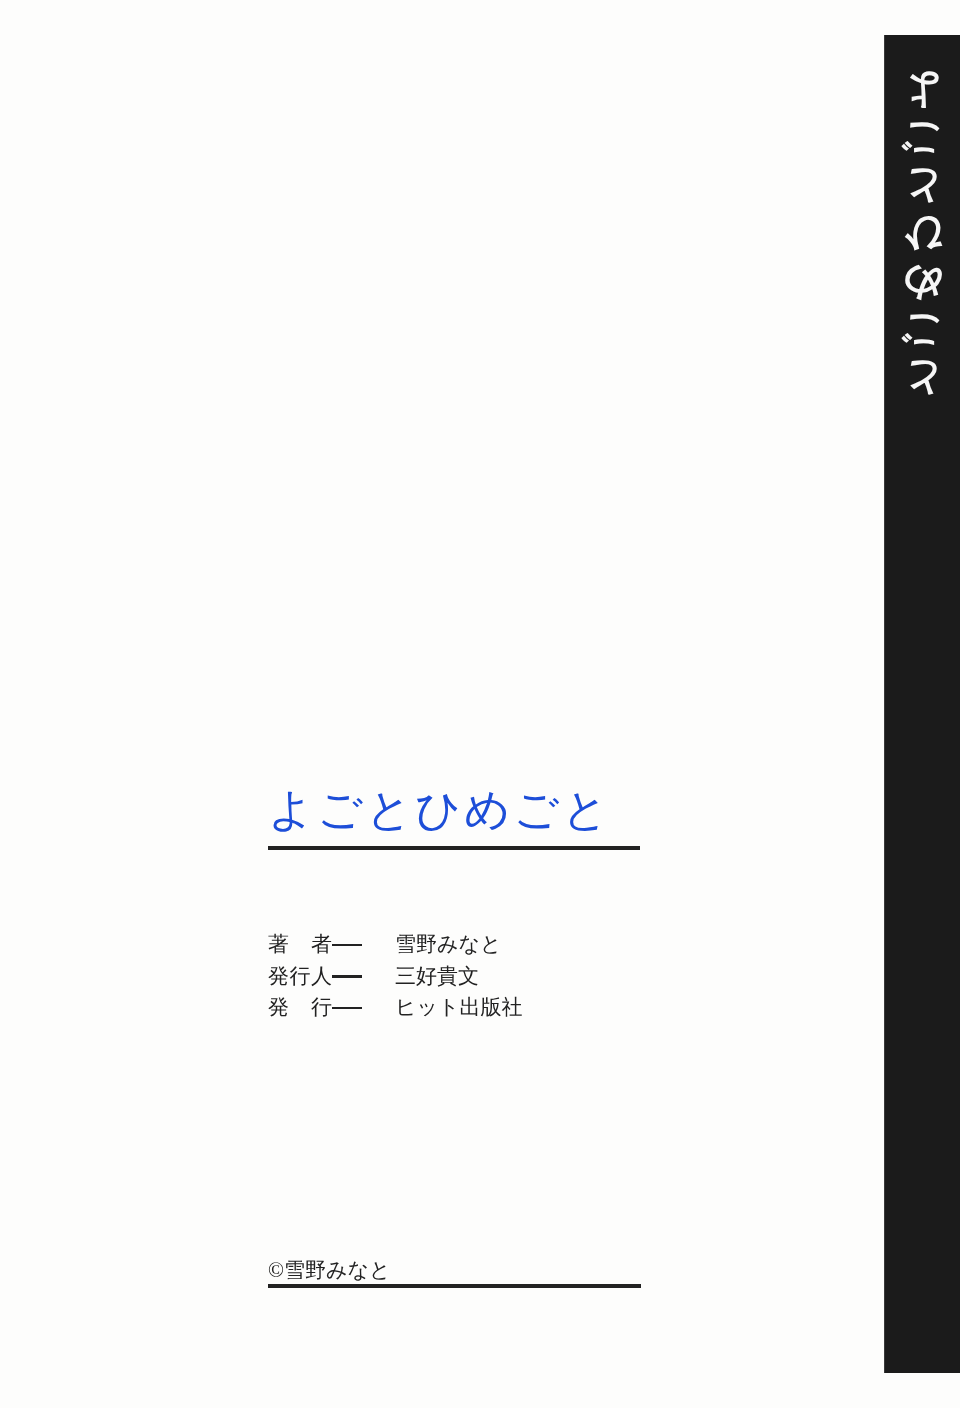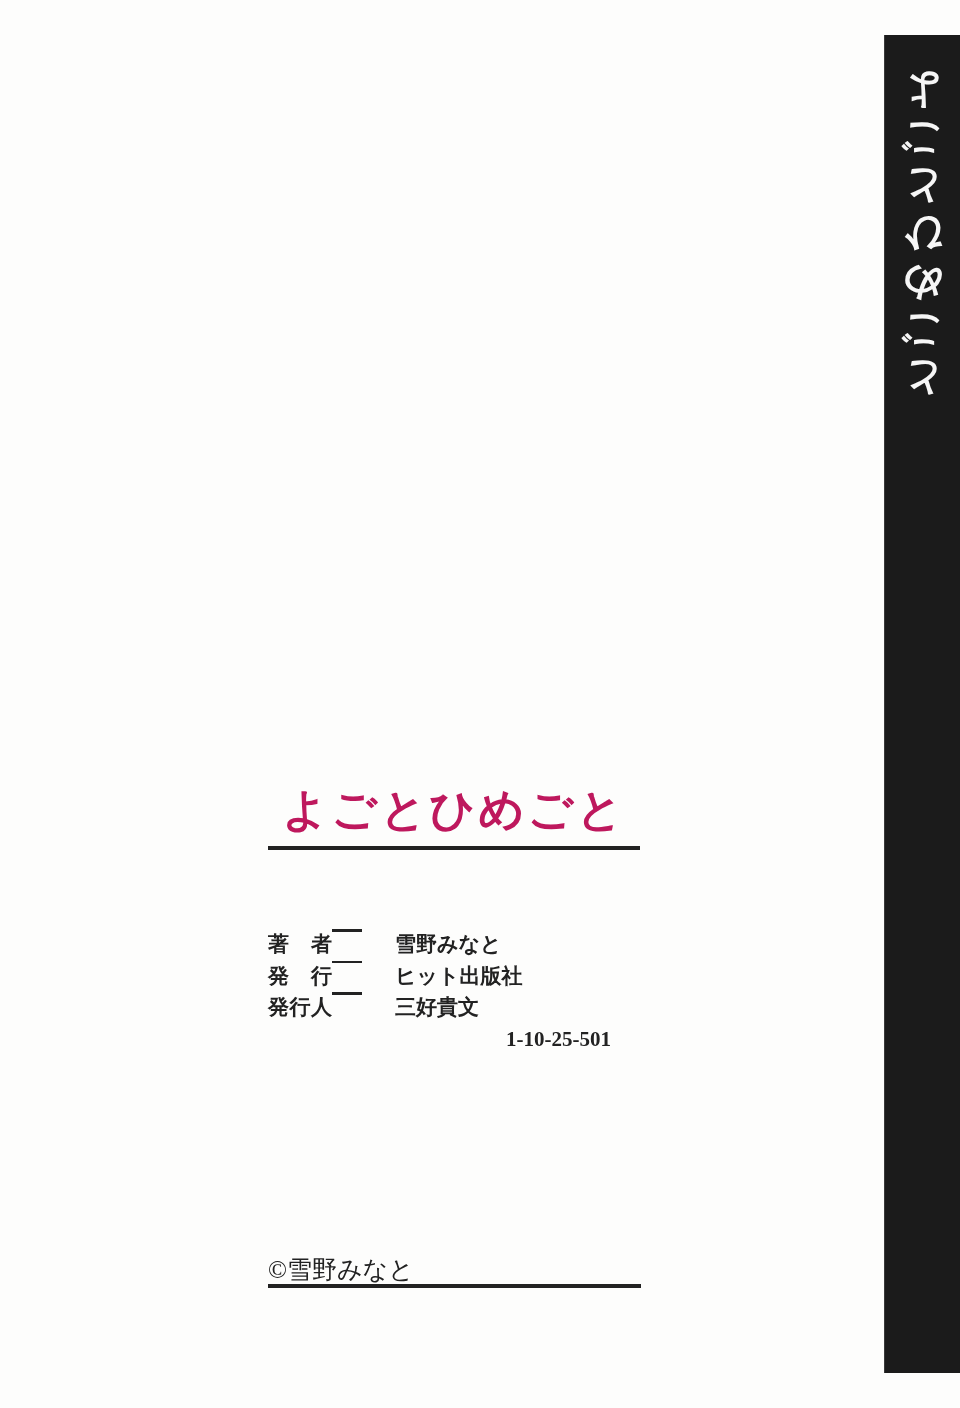--- a/index.html
+++ b/index.html
@@ -41,26 +41,25 @@
   }
 
   
   .title-block {
     position: absolute;
     left: 268px; top: 784px;
     width: 372px;
   }
   .book-title {
     font-family: "Liberation Sans", sans-serif;
-    font-weight: 700;
+    font-weight: 400;
     font-size: 45px;
     line-height: 52px;
     letter-spacing: 3px;
-    color: #be185d;
-    text-align: center;
+    color: #1d4ed8;
     white-space: nowrap;
   }
   .title-rule {
     margin-top: 10px;
     height: 4px;
     background: #222222;
   }
 
   
   .colophon {
@@ -68,22 +67,21 @@
     left: 268px; top: 929px;
     width: 430px;
     font-size: 21px;
     color: #222222;
   }
   .row {
     height: 31.7px;
     line-height: 31.7px;
     white-space: nowrap;
     display: flex;
-    align-items: flex-start;
-    font-weight: bold;
+    align-items: center;
   }
   .row .label {
     display: inline-block;
     width: 64px;
     letter-spacing: 0.5px;
   }
   .row .dash {
     display: inline-block;
     width: 30px;
     height: 2.5px;
@@ -96,21 +94,21 @@
   .row.indent-unit    { padding-left: 205px; }
   .row.indent-date    { padding-left: 94px; }
 
   
   .copyright-block {
     position: absolute;
     left: 268px; top: 1258px;
     width: 373px;
   }
   .copyright {
-    font-size: 25px;
+    font-size: 21px;
     line-height: 24px;
     color: #222222;
     white-space: nowrap;
   }
   .copyright-rule {
     margin-top: 2px;
     height: 4px;
     background: #222222;
   }
 </style>
@@ -138,35 +136,32 @@
 
   <div class="colophon">
 
     <div class="row">
       <span class="label">著　者</span>
       <span class="dash"></span>
       <span class="value">雪野みなと</span>
     </div>
 
     <div class="row">
+      <span class="label">発行人</span>
+      <span class="dash"></span>
+      <span class="value">三好貴文</span>
+    </div>
+
+    <div class="row">
       <span class="label">発　行</span>
       <span class="dash"></span>
       <span class="value">ヒット出版社</span>
     </div>
 
-    <div class="row">
-      <span class="label">発行人</span>
-      <span class="dash"></span>
-      <span class="value">三好貴文</span>
-    </div>
 
-
-    <div class="row indent-unit">
-      <span class="value">1-10-25-501</span>
-    </div>
 
 
 
 
   </div>
 
   <div class="copyright-block">
     <div class="copyright">©雪野みなと</div>
     <div class="copyright-rule"></div>
   </div>

